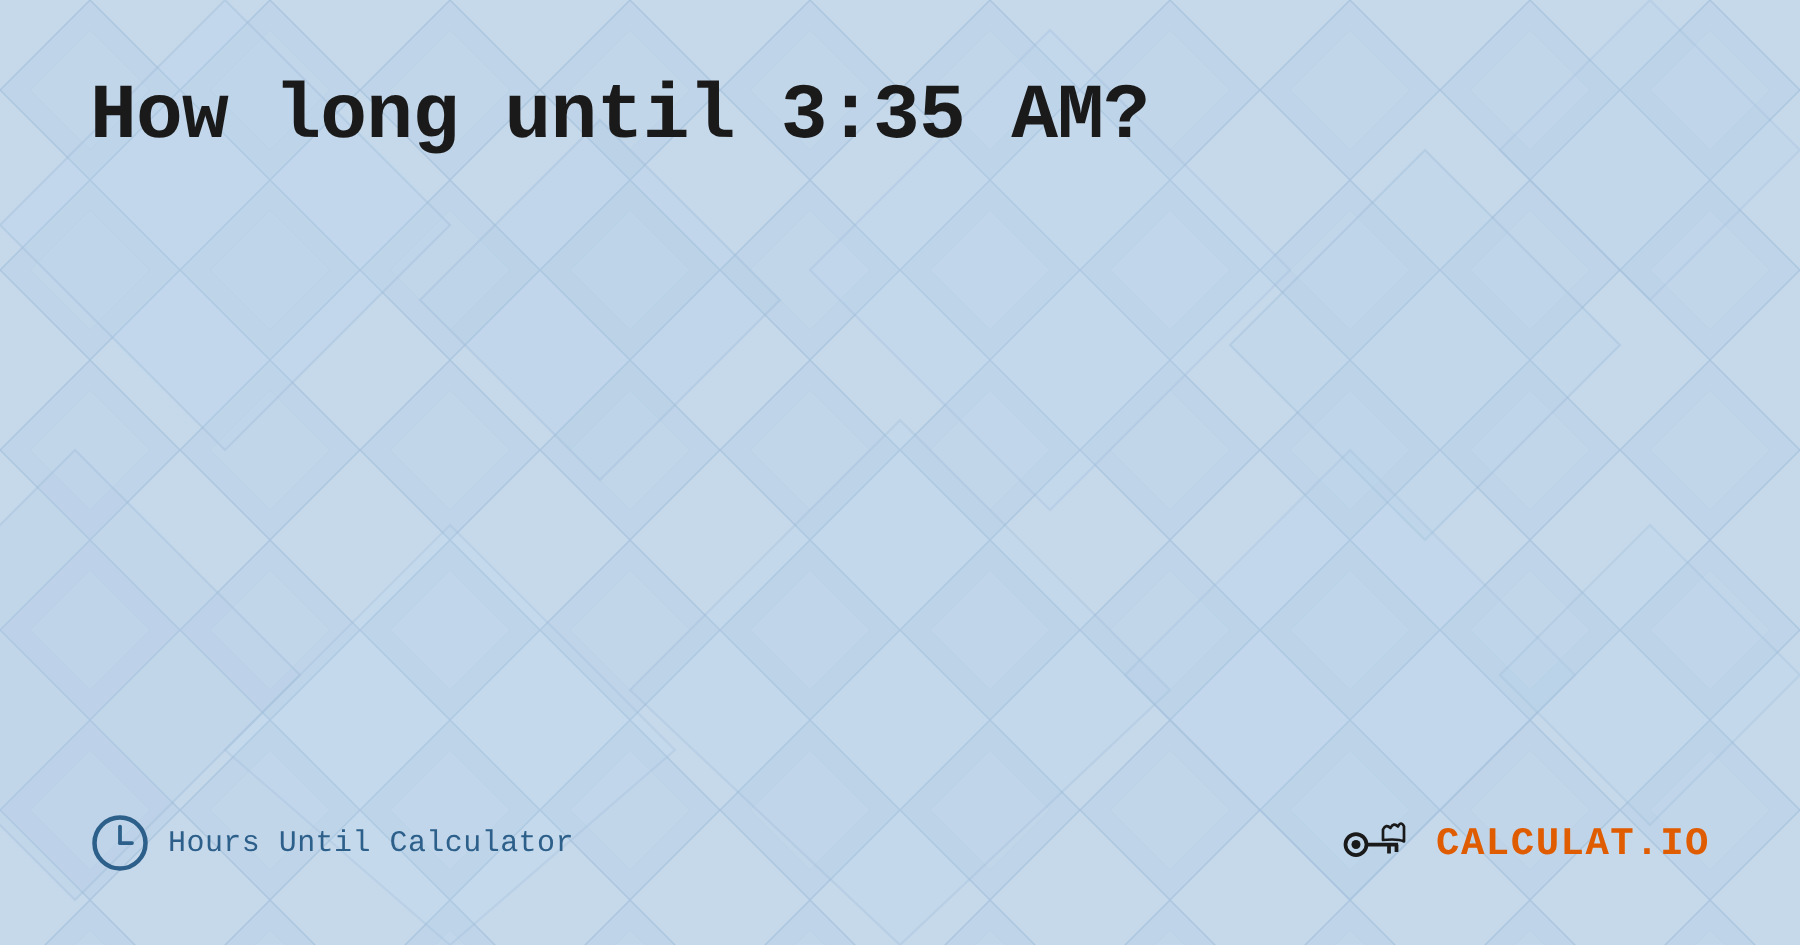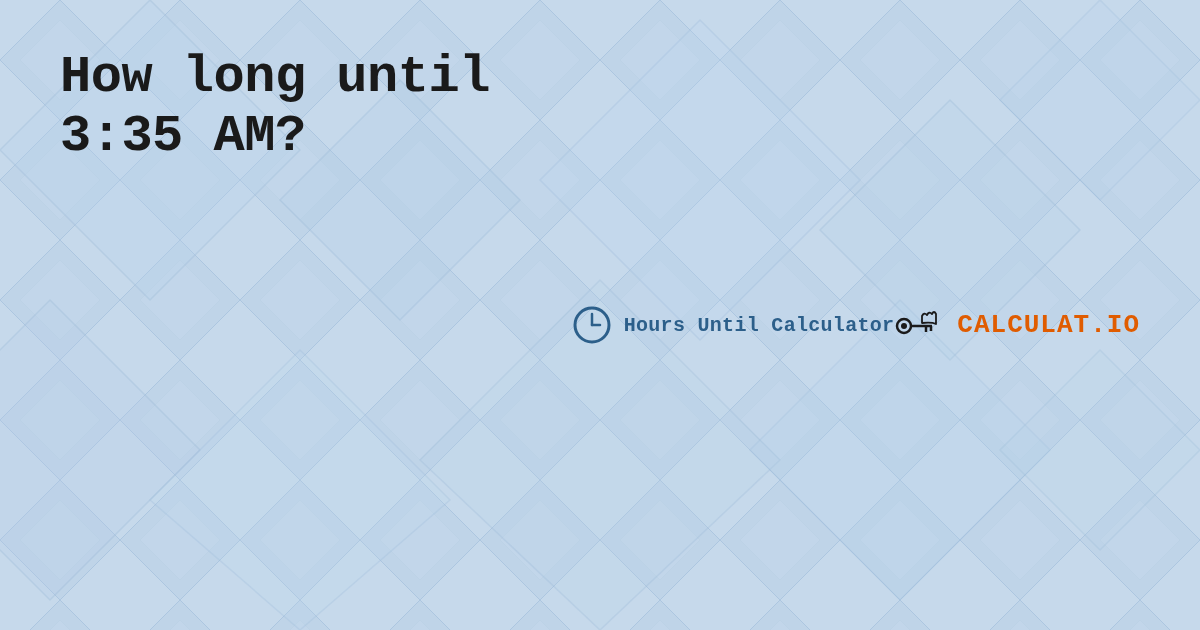--- a/index.html
+++ b/index.html
@@ -25,21 +25,21 @@
       height: 100%;
       z-index: 0;
     }
 
     .content {
       position: relative;
       z-index: 1;
       padding: 48px 60px 48px 60px;
       height: 100%;
       display: flex;
-      flex-direction: row;
+      flex-direction: column;
       justify-content: space-between;
     }
 
     .main-content {
       flex: 1;
     }
 
     h1 {
       font-family: 'Courier New', Courier, monospace;
       font-size: 52px;
@@ -66,21 +66,21 @@
 
     .footer-left {
       display: flex;
       align-items: center;
       gap: 12px;
     }
 
     .footer-brand {
       font-family: 'Courier New', Courier, monospace;
       font-size: 20px;
-      font-weight: 700;
+      font-weight: 400;
       color: #2c5f8a;
       letter-spacing: 0.3px;
     }
 
     .footer-right {
       display: flex;
       align-items: center;
       gap: 10px;
     }
 

